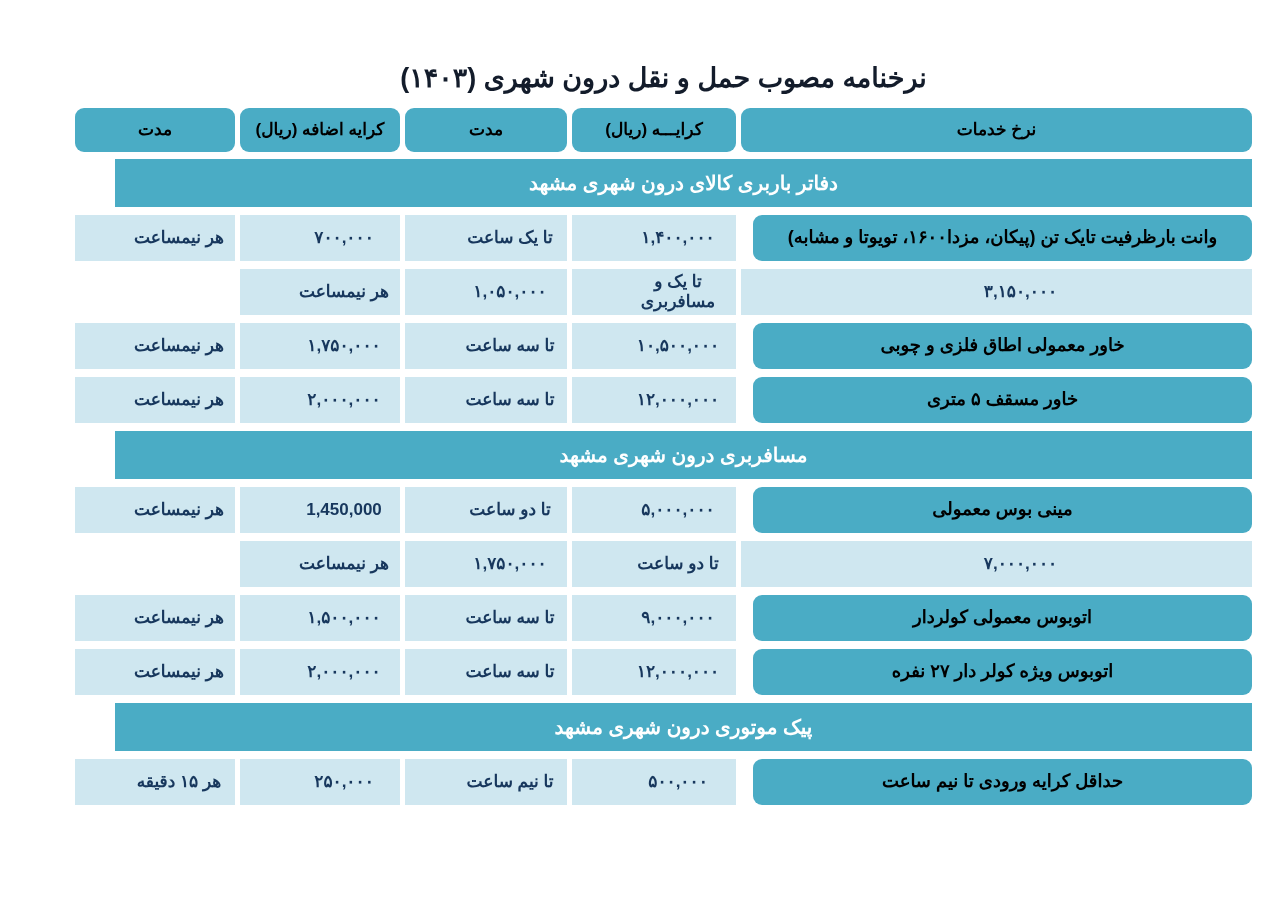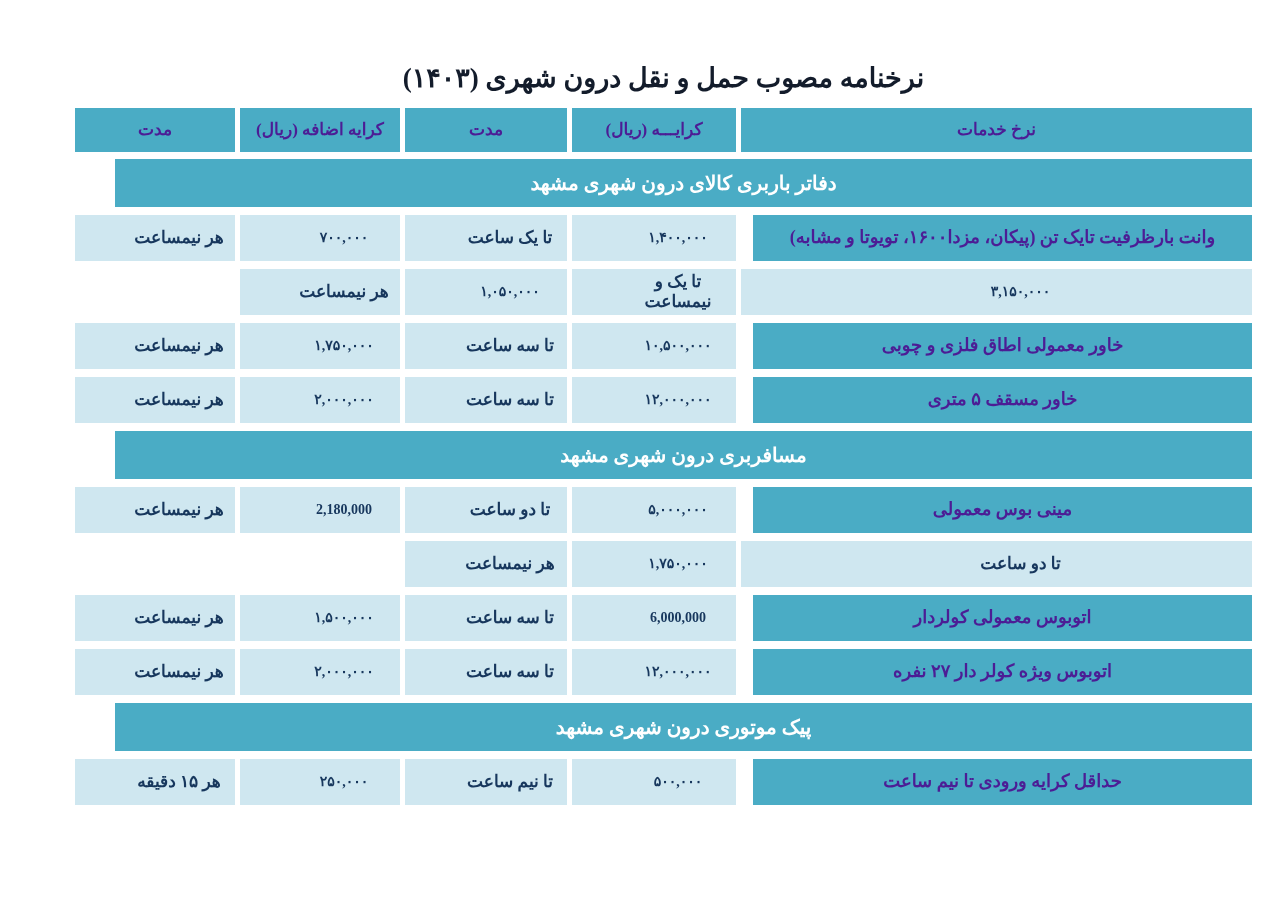--- a/index.html
+++ b/index.html
@@ -5,21 +5,21 @@
   html, body {
     margin: 0;
     padding: 0;
     background: #ffffff;
   }
   .page {
     position: relative;
     width: 1233px;
     height: 902px;
     background: #ffffff;
-    font-family: Liberation Serif, serif;
+    font-family: Liberation Sans, sans-serif;
     direction: rtl;
     overflow: hidden;
   }
   .doc-title {
     margin: 0;
     padding-top: 62px;
     text-align: center;
     font-size: 27px;
     font-weight: bold;
     color: #131c2b;
@@ -39,21 +39,22 @@
   .cell {
     display: flex;
     align-items: center;
     justify-content: center;
     font-weight: bold;
     text-align: center;
     line-height: 1.2;
   }
   .teal {
     background: #4aacc5;
-    color: #4c1d95;
+    color: #000000;
+    border-radius: 9px;
   }
   .light {
     background: #cfe7f0;
     color: #17375d;
     padding-left: 48px;
   }
   .header-row .cell { height: 44px; font-size: 17px; }
   .section-band {
     height: 48px;
     margin-bottom: 8px;
@@ -61,21 +62,21 @@
     align-items: center;
     justify-content: center;
     background: #4aacc5;
     color: #ffffff;
     font-weight: bold;
     font-size: 20px;
     margin-left: 40px;
   }
   .data-row .cell { height: 46px; }
   .data-row .service-cell { font-size: 18px; margin-left: 12px; }
-  .data-row .num-cell { font-size: 14px; }
+  .data-row .num-cell { font-size: 17px; }
   .data-row .dur-cell { font-size: 17px; }
 </style>
 </head>
 <body>
 
 <div class="page">
 
   <h1 class="doc-title">نرخنامه مصوب حمل و نقل درون شهری (۱۴۰۳)</h1>
 
   <div class="tariff-table">
@@ -93,21 +94,21 @@
     <div class="grid-row data-row">
       <div class="cell teal service-cell">وانت بارظرفیت تایک تن (پیکان، مزدا۱۶۰۰، تویوتا و مشابه)</div>
       <div class="cell light num-cell">۱,۴۰۰,۰۰۰</div>
       <div class="cell light dur-cell">تا یک ساعت</div>
       <div class="cell light num-cell">۷۰۰,۰۰۰</div>
       <div class="cell light dur-cell">هر نیمساعت</div>
     </div>
 
     <div class="grid-row data-row">
       <div class="cell light num-cell">۳,۱۵۰,۰۰۰</div>
-      <div class="cell light dur-cell">تا یک و نیمساعت</div>
+      <div class="cell light dur-cell">تا یک و مسافربری</div>
       <div class="cell light num-cell">۱,۰۵۰,۰۰۰</div>
       <div class="cell light dur-cell">هر نیمساعت</div>
     </div>
 
     <div class="grid-row data-row">
       <div class="cell teal service-cell">خاور معمولی اطاق فلزی و چوبی</div>
       <div class="cell light num-cell">۱۰,۵۰۰,۰۰۰</div>
       <div class="cell light dur-cell">تا سه ساعت</div>
       <div class="cell light num-cell">۱,۷۵۰,۰۰۰</div>
       <div class="cell light dur-cell">هر نیمساعت</div>
@@ -120,33 +121,34 @@
       <div class="cell light num-cell">۲,۰۰۰,۰۰۰</div>
       <div class="cell light dur-cell">هر نیمساعت</div>
     </div>
 
     <div class="section-band">مسافربری درون شهری مشهد</div>
 
     <div class="grid-row data-row">
       <div class="cell teal service-cell">مینی بوس معمولی</div>
       <div class="cell light num-cell">۵,۰۰۰,۰۰۰</div>
       <div class="cell light dur-cell">تا دو ساعت</div>
-      <div class="cell light num-cell">2,180,000</div>
+      <div class="cell light num-cell">1,450,000</div>
       <div class="cell light dur-cell">هر نیمساعت</div>
     </div>
 
     <div class="grid-row data-row">
+      <div class="cell light num-cell">۷,۰۰۰,۰۰۰</div>
       <div class="cell light dur-cell">تا دو ساعت</div>
       <div class="cell light num-cell">۱,۷۵۰,۰۰۰</div>
       <div class="cell light dur-cell">هر نیمساعت</div>
     </div>
 
     <div class="grid-row data-row">
       <div class="cell teal service-cell">اتوبوس معمولی کولردار</div>
-      <div class="cell light num-cell">6,000,000</div>
+      <div class="cell light num-cell">۹,۰۰۰,۰۰۰</div>
       <div class="cell light dur-cell">تا سه ساعت</div>
       <div class="cell light num-cell">۱,۵۰۰,۰۰۰</div>
       <div class="cell light dur-cell">هر نیمساعت</div>
     </div>
 
     <div class="grid-row data-row">
       <div class="cell teal service-cell">اتوبوس ویژه کولر دار ۲۷ نفره</div>
       <div class="cell light num-cell">۱۲,۰۰۰,۰۰۰</div>
       <div class="cell light dur-cell">تا سه ساعت</div>
       <div class="cell light num-cell">۲,۰۰۰,۰۰۰</div>

